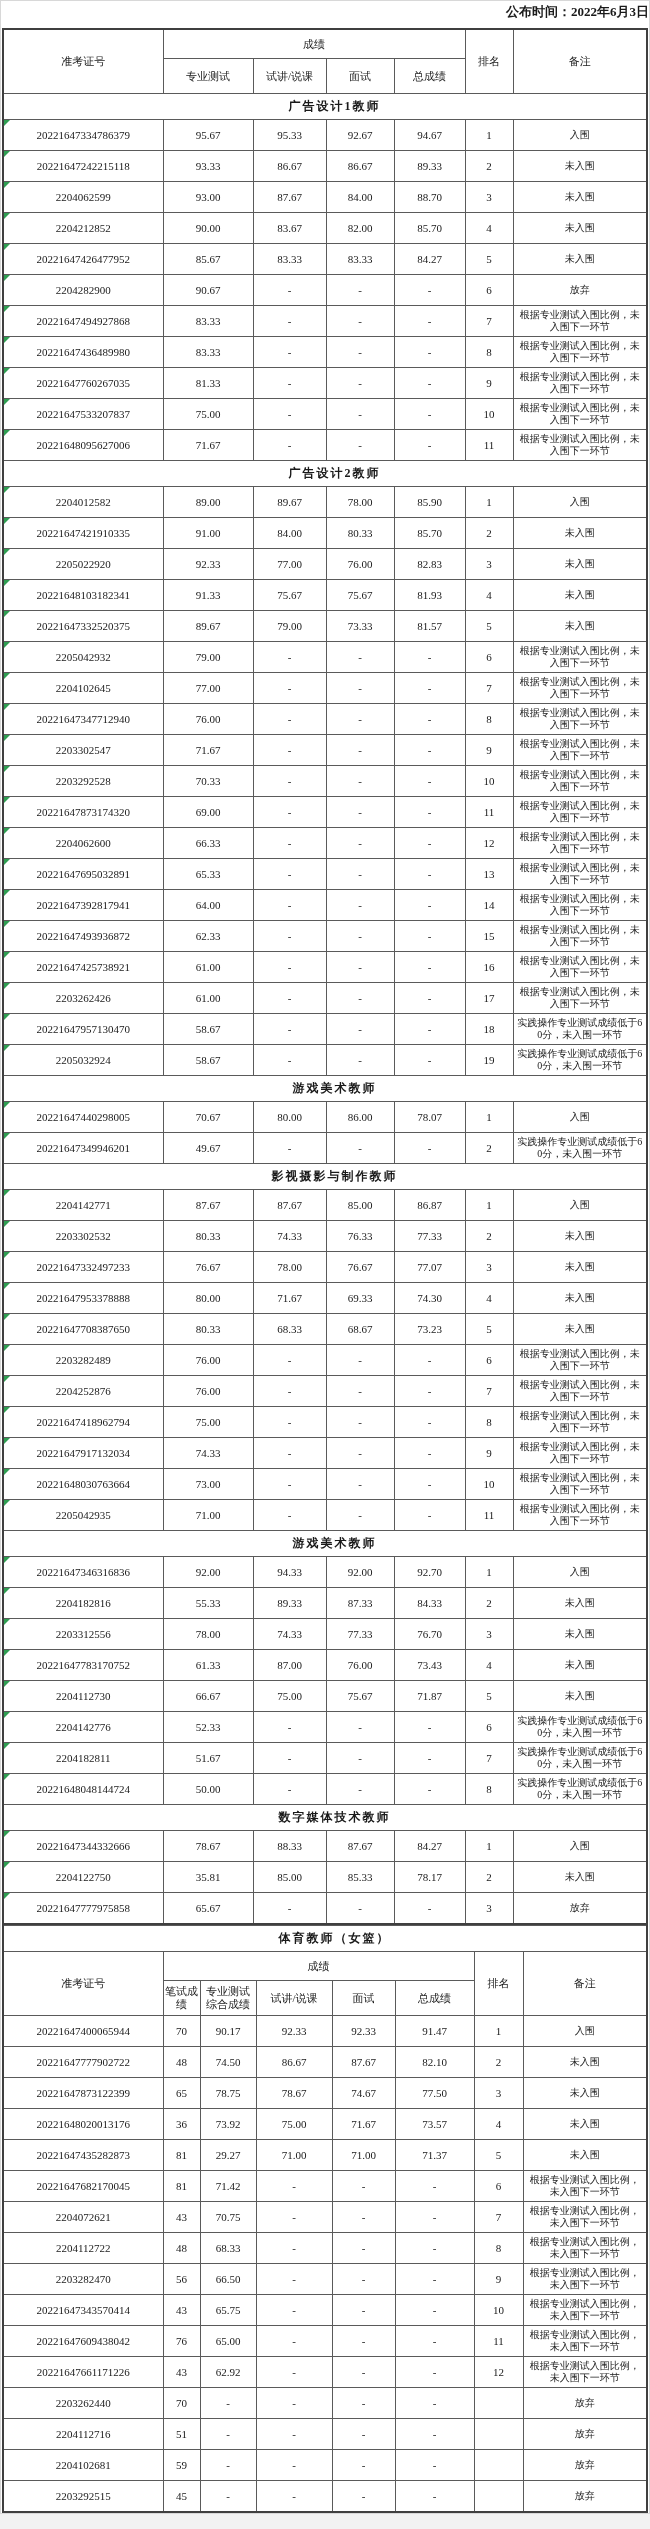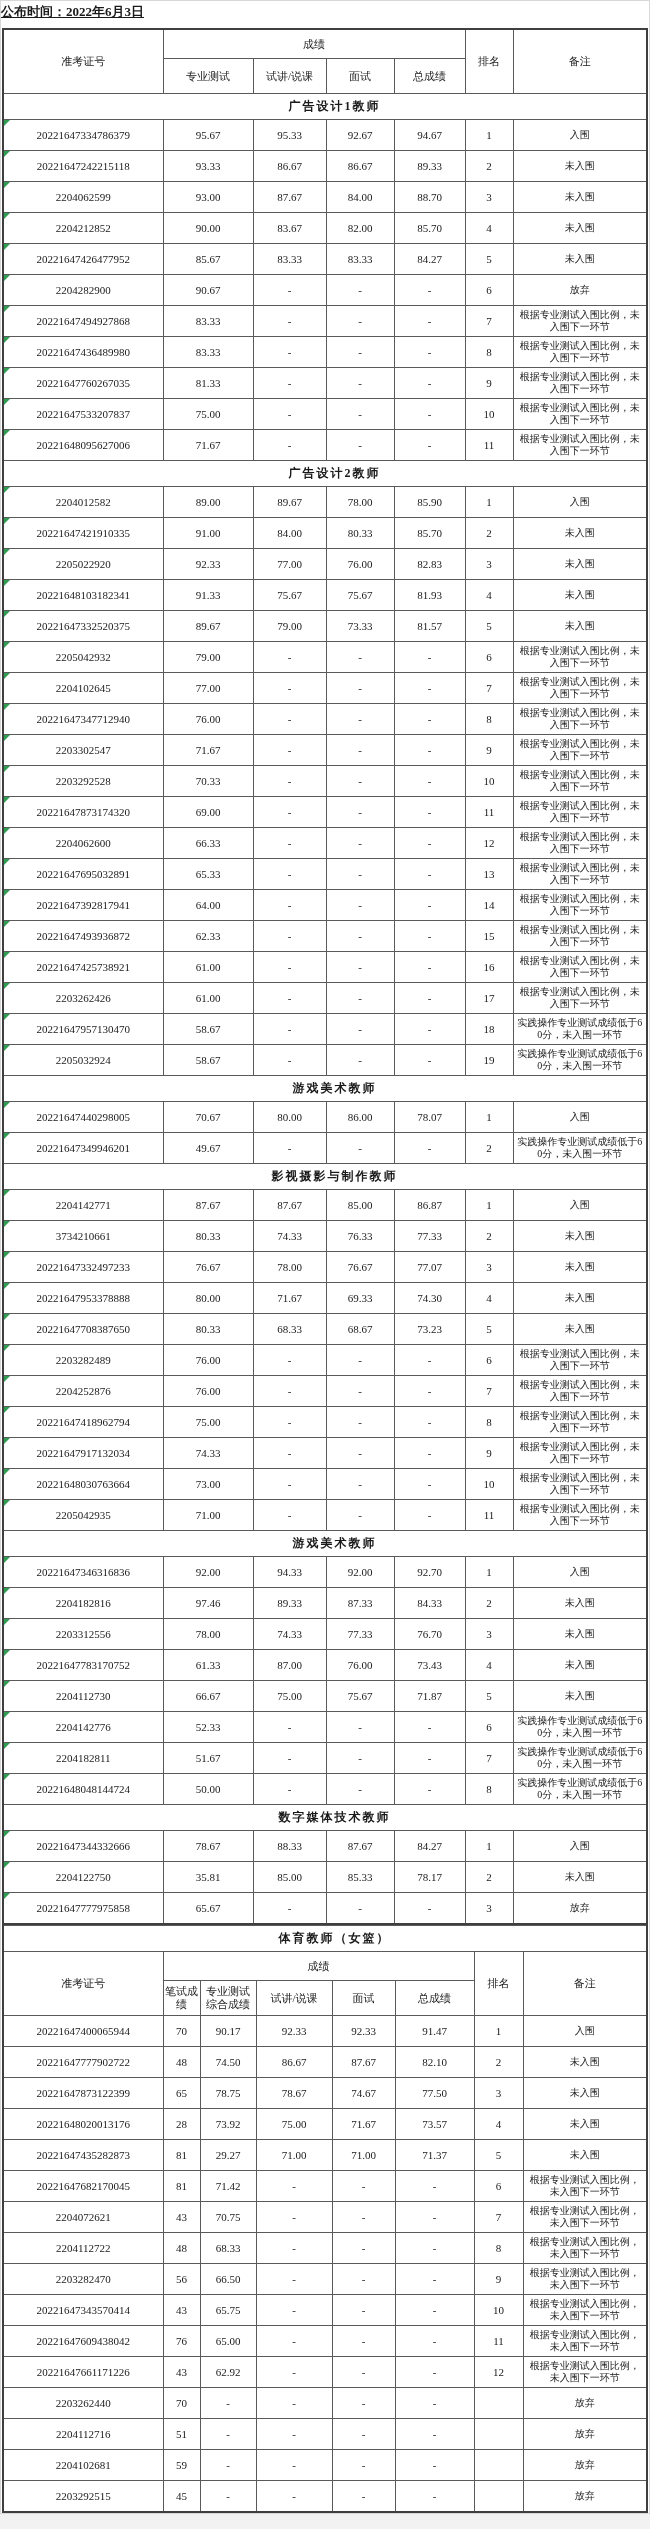--- a/index.html
+++ b/index.html
@@ -6,23 +6,22 @@
   .page {
     width:650px; background:#ffffff; margin:0; padding:0;
     font-family:"Liberation Serif","DejaVu Serif",serif;
     color:#1a1a1a; box-sizing:border-box; border:1px solid #d8d8d8;
   }
   .title {
     text-align:center; font-weight:bold; font-size:18px;
     padding:9px 4px 3px 4px; letter-spacing:1px;
   }
   .subtitle {
-    text-align:left; font-weight:bold; font-size:13px;
+    text-align:right; font-weight:bold; font-size:13px;
     padding:2px 0 7px 0;
-    text-decoration:underline;
   }
   table { border-collapse:collapse; table-layout:fixed; width:644px; margin:0 auto; }
   table.tbl-a { border:2px solid #3f3f3f; }
   table.tbl-b { border:2px solid #3f3f3f; border-top:none; }
   td, th {
     border:1px solid #5a5a5a; text-align:center; vertical-align:middle;
     padding:2px 1px; font-size:11px; font-weight:normal;
     overflow:hidden; word-break:break-all;
   }
   th { font-size:11px; }
@@ -374,21 +373,21 @@
         <tr class="data-row">
           <td class="id-cell flag">2204142771</td>
           <td class="score-cell">87.67</td>
           <td class="score-cell">87.67</td>
           <td class="score-cell">85.00</td>
           <td class="score-cell">86.87</td>
           <td class="rank-cell">1</td>
           <td class="remark-cell">入围</td>
         </tr>
         <tr class="data-row">
-          <td class="id-cell flag">3734210661</td>
+          <td class="id-cell flag">2203302532</td>
           <td class="score-cell">80.33</td>
           <td class="score-cell">74.33</td>
           <td class="score-cell">76.33</td>
           <td class="score-cell">77.33</td>
           <td class="rank-cell">2</td>
           <td class="remark-cell">未入围</td>
         </tr>
         <tr class="data-row">
           <td class="id-cell flag">20221647332497233</td>
           <td class="score-cell">76.67</td>
@@ -477,21 +476,21 @@
           <td class="id-cell flag">20221647346316836</td>
           <td class="score-cell">92.00</td>
           <td class="score-cell">94.33</td>
           <td class="score-cell">92.00</td>
           <td class="score-cell">92.70</td>
           <td class="rank-cell">1</td>
           <td class="remark-cell">入围</td>
         </tr>
         <tr class="data-row">
           <td class="id-cell flag">2204182816</td>
-          <td class="score-cell">97.46</td>
+          <td class="score-cell">55.33</td>
           <td class="score-cell">89.33</td>
           <td class="score-cell">87.33</td>
           <td class="score-cell">84.33</td>
           <td class="rank-cell">2</td>
           <td class="remark-cell">未入围</td>
         </tr>
         <tr class="data-row">
           <td class="id-cell flag">2203312556</td>
           <td class="score-cell">78.00</td>
           <td class="score-cell">74.33</td>
@@ -633,21 +632,21 @@
           <td class="score-cell">65</td>
           <td class="score-cell">78.75</td>
           <td class="score-cell">78.67</td>
           <td class="score-cell">74.67</td>
           <td class="score-cell">77.50</td>
           <td class="rank-cell">3</td>
           <td class="remark-cell">未入围</td>
         </tr>
         <tr class="data-row">
           <td class="id-cell">20221648020013176</td>
-          <td class="score-cell">28</td>
+          <td class="score-cell">36</td>
           <td class="score-cell">73.92</td>
           <td class="score-cell">75.00</td>
           <td class="score-cell">71.67</td>
           <td class="score-cell">73.57</td>
           <td class="rank-cell">4</td>
           <td class="remark-cell">未入围</td>
         </tr>
         <tr class="data-row">
           <td class="id-cell">20221647435282873</td>
           <td class="score-cell">81</td>

